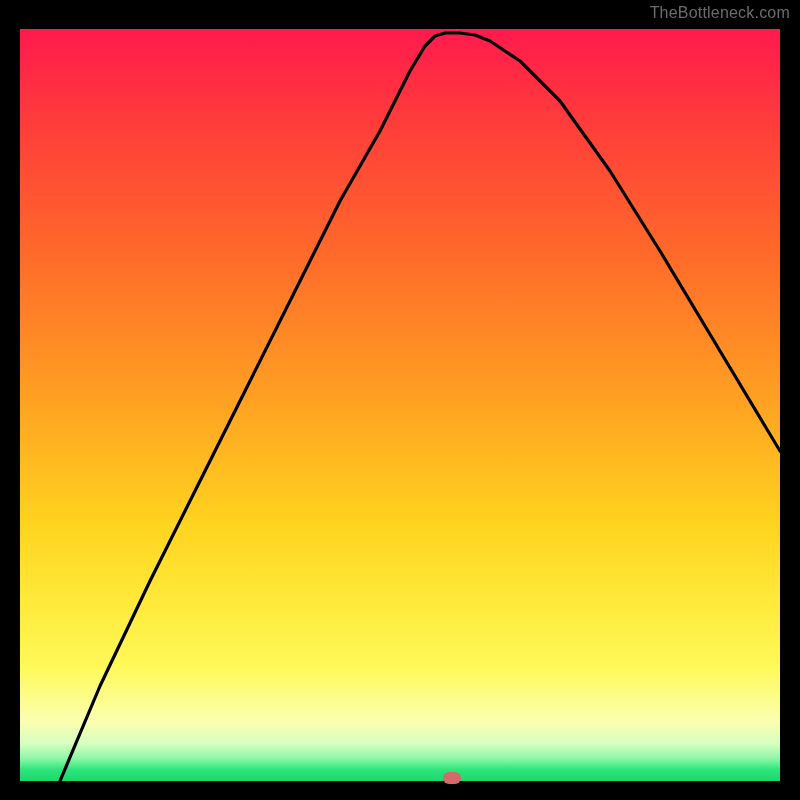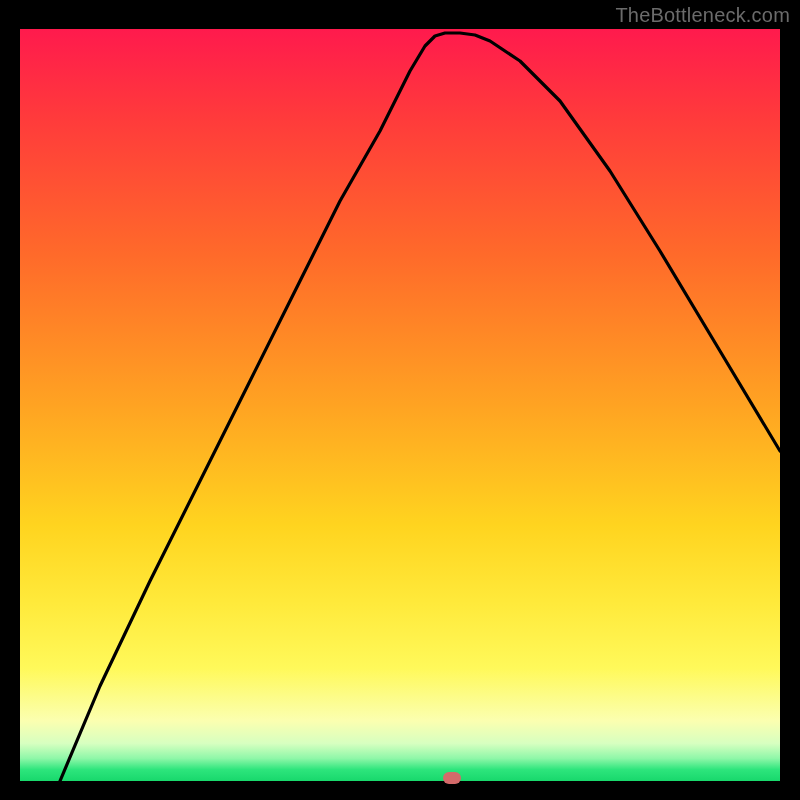--- a/index.html
+++ b/index.html
@@ -40,21 +40,21 @@
       #8ef7a8 97%,
       #2de57c 98.5%,
       #18d86c 100%
     );
   }
   .watermark {
     position: absolute;
     top: 4px;
     right: 10px;
     color: #6b6b6b;
-    font-size: 20px;
+    font-size: 16px;
     font-weight: 500;
     letter-spacing: 0.2px;
     user-select: none;
   }
   .marker {
     position: absolute;
     width: 18px;
     height: 12px;
     border-radius: 6px;
     background: #d46a6a;

